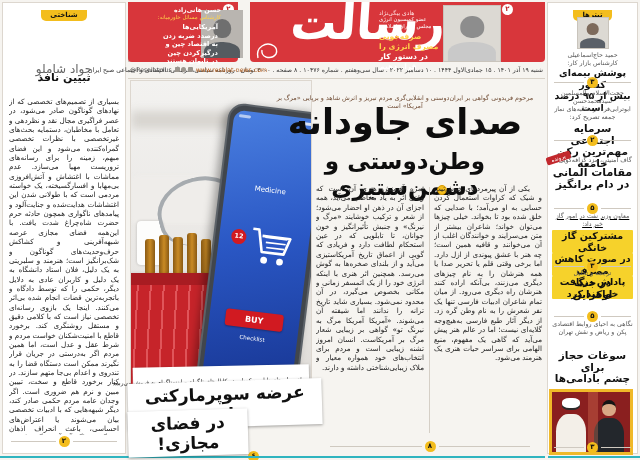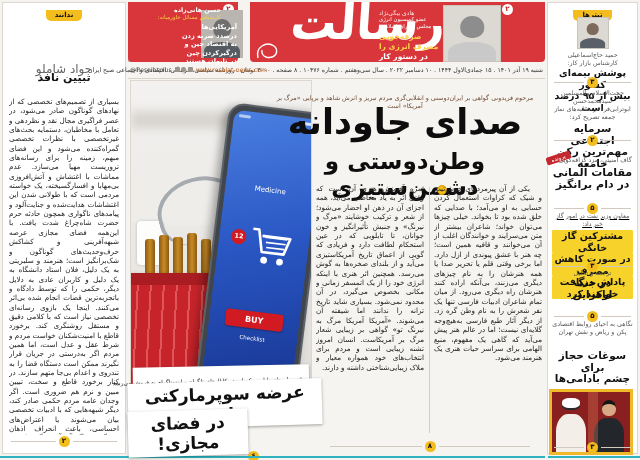--- a/index.html
+++ b/index.html
@@ -34,37 +34,37 @@
   .mark{display:inline-block;background:#f6d22b;padding:0 2px;border-radius:1px;}
   .ltr{direction:ltr;}
 </style>
 </head>
 <body>
 
 <div class="page">
 
   <section class="abs box" style="left:2px;top:2px;width:124px;height:452px;">
     <div class="abs center" style="left:0;right:0;top:-1px;">
-      <span class="ybadge">ندانند</span>
+      <span class="ybadge">شناختی</span>
     </div>
     <div class="abs avatar" style="left:43px;top:15px;width:38px;height:42px;"></div>
     <div class="abs center" style="left:0;right:0;top:59px;font-size:12px;color:#666;">جواد شاملو</div>
     <div class="abs center hl" style="left:0;right:0;top:68px;font-size:11px;">تبیین نافذ</div>
     <p class="abs" style="left:6px;right:6px;top:94px;height:338px;margin:0;font-size:7.2px;line-height:9.35px;text-align:justify;color:#222;overflow:hidden;">بسیاری از تصمیم‌های تخصصی که از نهادهای گوناگون صادر می‌شود، در عصر فراگیری مجال نقد و نظردهی و تعامل با مخاطبان، دستمایه بحث‌های غیرتخصصی با نظرات تخصصی گمراه‌کننده می‌شود و این فضای مبهم، زمینه را برای رسانه‌های تروریست مهیا می‌سازد. عدم مماشات با اغتشاش و آتش‌افروزی بی‌مهابا و افسارگسیخته، یک خواسته مردمی است که با طولانی شدن این اغتشاشات هدایت‌شده و جنایت‌آلود و پیامدهای ناگواری همچون حادثه حرم حضرت شاه‌چراغ شدت یافت. با این‌همه فضای مجازی عرصه شبهه‌آفرینی و کشاکش حرف‌وحدیث‌های گوناگون و شک‌برانگیز است؛ هنرمند و سلبریتی به یک دلیل، فلان استاد دانشگاه به یک دلیل و کاربران عادی به دلایل دیگر، حکمی را که توسط دادگاه و باتجربه‌ترین قضات انجام شده بی‌اثر می‌کنند. اینجا یک بازوی رسانه‌ای تخصصی نیاز است که با کلامی دقیق و مستقل روشنگری کند. برخورد قاطع با امنیت‌شکنان خواست مردم و شرط عقل و عدل است، اما همین مردم اگر به‌درستی در جریان قرار نگیرند ممکن است دستگاه قضا را به تندروی و اعدام بی‌جا متهم سازند. در کنار برخورد قاطع و سخت، تبیین مبین و نرم هم ضروری است. اگر وجدان عامه مردم حکمی صادر کند، دیگر شبهه‌هایی که با ادبیات تخصصی بیان می‌شوند یا اعتراض‌های احساسی، باعث انحراف اذهان نمی‌گردند. اگر آن آشوب‌گری که در خیابان قمه‌کشی کرده، معبر مردم عادی را سد کرده و به حافظان امنیت حمله برده و موفق به مجروح کردن آنان شده به‌خوبی تصویر شود، وجدان و عقل سلیم بدون نیاز به دانستن ظرایف حقوقی، حکم مجازات و محارب بودن را صادر می‌سازد. مطالبه واقعی مردم که برخورد قاطع با آشوب‌طلبان است نباید به محاق رود؛ چراکه دشمن هم میزان تأثیر برخورد قاطع در شکست پروژه آشوب‌گری را می‌داند.</p>
     <div class="divider abs" style="left:8px;right:8px;bottom:6px;">
       <span class="pnum">۲</span>
     </div>
   </section>
 
   <section class="abs red" style="left:128px;top:2px;width:110px;height:60px;border-radius:0 0 4px 4px;">
     <span class="wmark abs" style="right:4px;top:2px;">۲</span>
     <div class="abs avatar onred" style="left:5px;top:8px;width:42px;height:48px;"></div>
     <div class="abs" style="right:17px;top:4px;font-size:6.3px;color:#fff;font-weight:700;">حسن هانی‌زاده</div>
     <div class="abs" style="right:17px;top:12px;font-size:5.5px;color:#ffd24a;">کارشناس مسائل خاورمیانه:</div>
-    <div class="abs" style="right:1px;top:21px;width:58px;font-size:6.6px;line-height:8.6px;color:#fff;font-weight:700;text-align:right;">آمریکایی‌ها درصدد ضربه زدن به اقتصاد چین و درگیرکردن چین در تایوان هستند</div>
+    <div class="abs" style="right:20px;top:21px;width:58px;font-size:6.6px;line-height:8.6px;color:#fff;font-weight:700;text-align:right;">آمریکایی‌ها درصدد ضربه زدن به اقتصاد چین و درگیرکردن چین در تایوان هستند</div>
   </section>
 
   <section class="abs red" style="left:250px;top:2px;width:295px;height:60px;border-radius:0 0 4px 4px;">
     <div class="abs" style="left:8px;top:-7px;width:220px;text-align:center;color:#fff;font-size:46px;font-weight:800;transform:scaleY(1.06) skewX(-4deg);">رسالت</div>
     <span class="wmark abs" style="right:32px;top:2px;">۲</span>
     <div class="abs avatar gray" style="right:44px;top:3px;width:56px;height:55px;"></div>
     <div class="abs" style="right:102px;top:7px;width:64px;text-align:left;">
       <div style="font-size:6px;color:#ffdede;">هادی بیگی‌نژاد</div>
       <div style="font-size:5.4px;color:#fff;line-height:7px;">عضو کمیسیون انرژی مجلس شورای اسلامی:</div>
       <div style="font-size:7.6px;color:#ffd24a;font-weight:800;line-height:10px;margin-top:2px;">صرفه‌جویی مصرف انرژی را</div>

